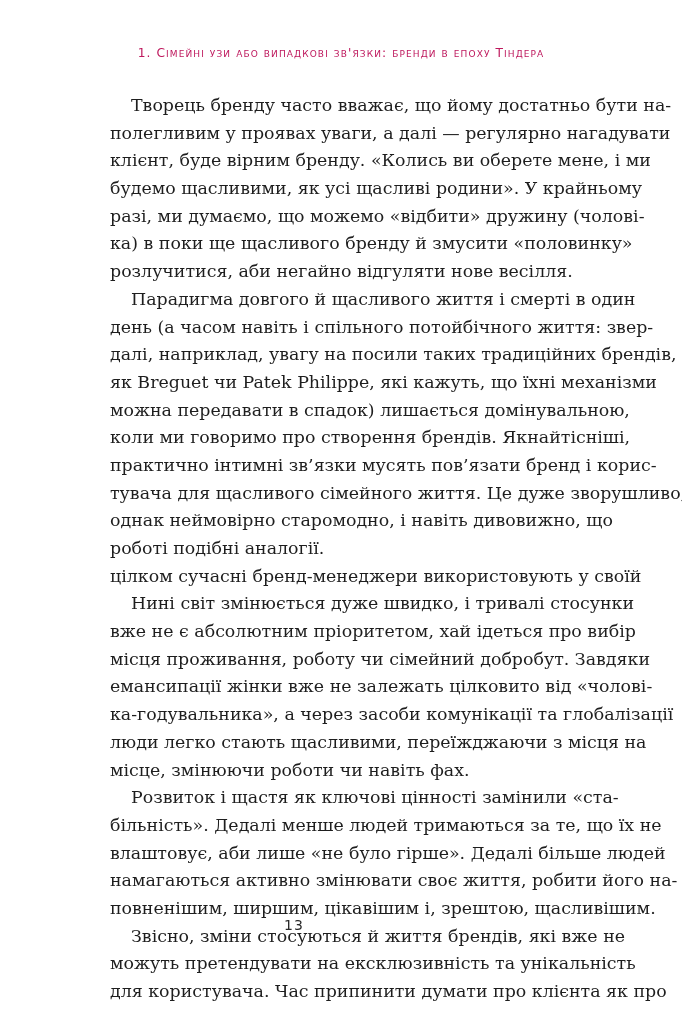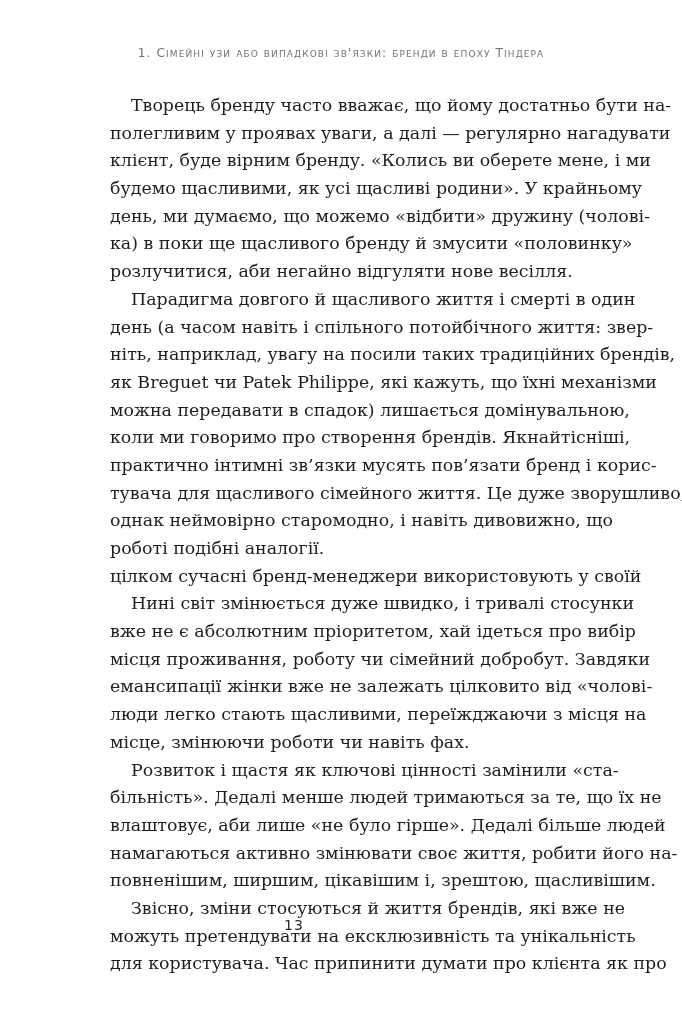--- a/index.html
+++ b/index.html
@@ -2,21 +2,21 @@
 <html><head>
   <meta charset="utf-8">
   <style>
     html, body { margin: 0; padding: 0; }
     body {
       width: 682px; height: 1024px; background: #ffffff; position: relative; overflow: hidden;
     }
     .running-head {
       position: absolute; top: 46px; left: 0; width: 682px; text-align: center;
       font-family: "DejaVu Sans", sans-serif; font-size: 12.2px; letter-spacing: 1.1px;
-      color: #737373; font-variant: small-caps; white-space: nowrap;
+      color: #be185d; font-variant: small-caps; white-space: nowrap;
     }
     .body-text {
       position: absolute; top: 92px; left: 110px; width: 484px;
       font-family: "DejaVu Serif", serif; font-size: 17.4px; color: #1e1e1e;
     }
     .line {
       height: 27.7px; line-height: 27.7px; white-space: nowrap;
       text-align: justify; text-align-last: justify;
     }
     .line.last { text-align-last: left; }
@@ -30,42 +30,43 @@
 <body>
 
 <div class="running-head">1. Сімейні узи або випадкові зв'язки: бренди в епоху Тіндера</div>
 
 <div class="body-text" id="body">
     <div class="paragraph">
       <div class="line indent">Творець бренду часто вважає, що йому достатньо бути на-</div>
       <div class="line">полегливим у проявах уваги, а далі — регулярно нагадувати</div>
       <div class="line">клієнт, буде вірним бренду. «Колись ви оберете мене, і ми</div>
       <div class="line">будемо щасливими, як усі щасливі родини». У крайньому</div>
-      <div class="line">день, ми думаємо, що можемо «відбити» дружину (чолові-</div>
+      <div class="line">разі, ми думаємо, що можемо «відбити» дружину (чолові-</div>
       <div class="line">ка) в поки ще щасливого бренду й змусити «половинку»</div>
       <div class="line last">розлучитися, аби негайно відгуляти нове весілля.</div>
     </div>
     <div class="paragraph">
       <div class="line indent">Парадигма довгого й щасливого життя і смерті в один</div>
       <div class="line">день (а часом навіть і спільного потойбічного життя: звер-</div>
-      <div class="line">ніть, наприклад, увагу на посили таких традиційних брендів,</div>
+      <div class="line">далі, наприклад, увагу на посили таких традиційних брендів,</div>
       <div class="line">як Breguet чи Patek Philippe, які кажуть, що їхні механізми</div>
       <div class="line">можна передавати в спадок) лишається домінувальною,</div>
       <div class="line">коли ми говоримо про створення брендів. Якнайтісніші,</div>
       <div class="line">практично інтимні зв’язки мусять пов’язати бренд і корис-</div>
       <div class="line">тувача для щасливого сімейного життя. Це дуже зворушливо,</div>
       <div class="line">однак неймовірно старомодно, і навіть дивовижно, що</div>
       <div class="line last">роботі подібні аналогії.</div>
       <div class="line">цілком сучасні бренд-менеджери використовують у своїй</div>
     </div>
     <div class="paragraph">
       <div class="line indent">Нині світ змінюється дуже швидко, і тривалі стосунки</div>
       <div class="line">вже не є абсолютним пріоритетом, хай ідеться про вибір</div>
       <div class="line">місця проживання, роботу чи сімейний добробут. Завдяки</div>
       <div class="line">емансипації жінки вже не залежать цілковито від «чолові-</div>
+      <div class="line">ка-годувальника», а через засоби комунікації та глобалізації</div>
       <div class="line">люди легко стають щасливими, переїжджаючи з місця на</div>
       <div class="line last">місце, змінюючи роботи чи навіть фах.</div>
     </div>
     <div class="paragraph">
       <div class="line indent">Розвиток і щастя як ключові цінності замінили «ста-</div>
       <div class="line">більність». Дедалі менше людей тримаються за те, що їх не</div>
       <div class="line">влаштовує, аби лише «не було гірше». Дедалі більше людей</div>
       <div class="line">намагаються активно змінювати своє життя, робити його на-</div>
       <div class="line last">повненішим, ширшим, цікавішим і, зрештою, щасливішим.</div>
     </div>

